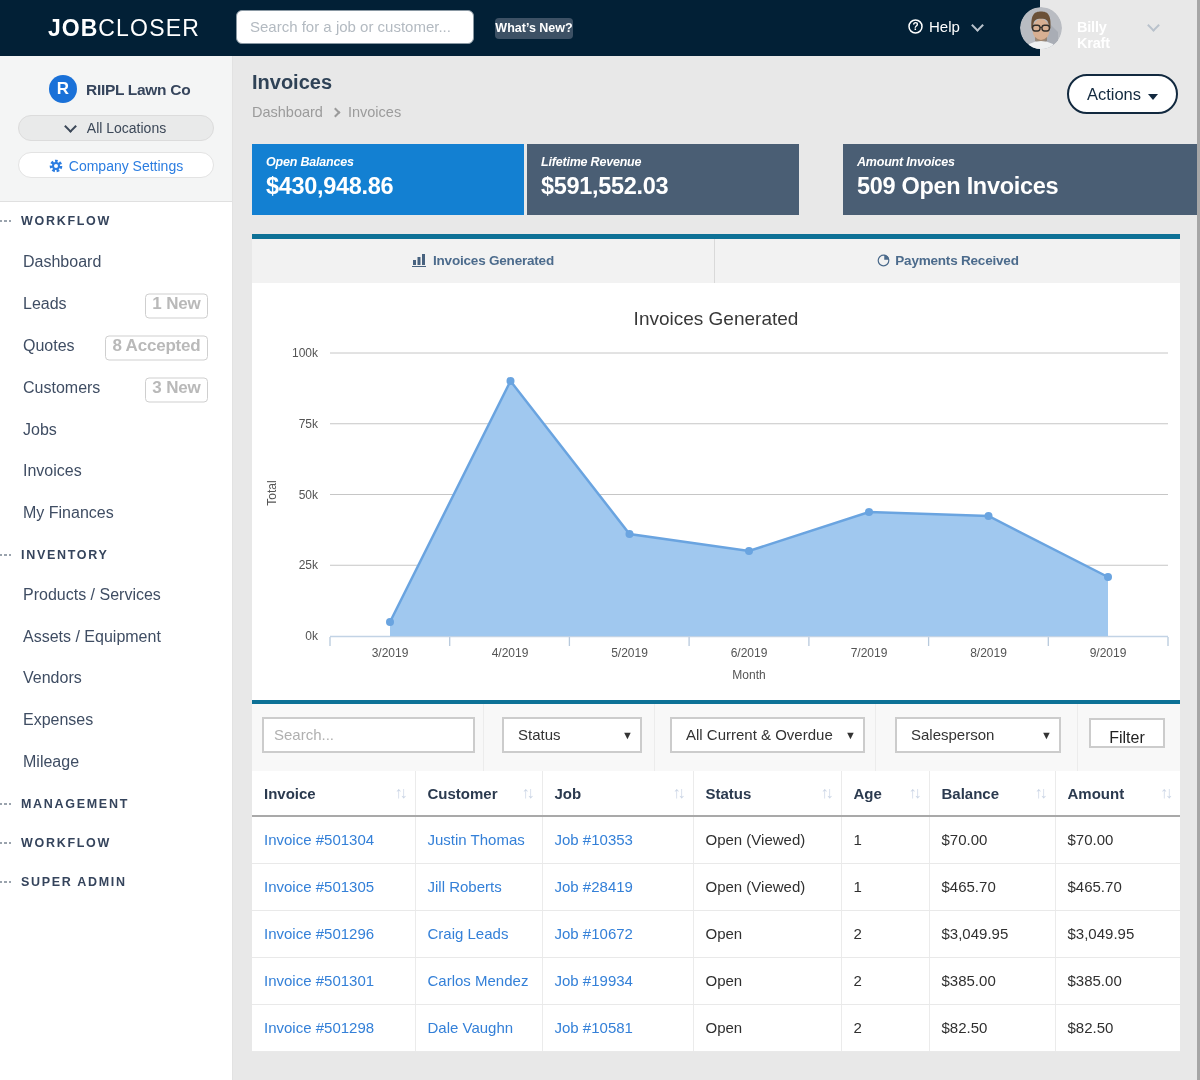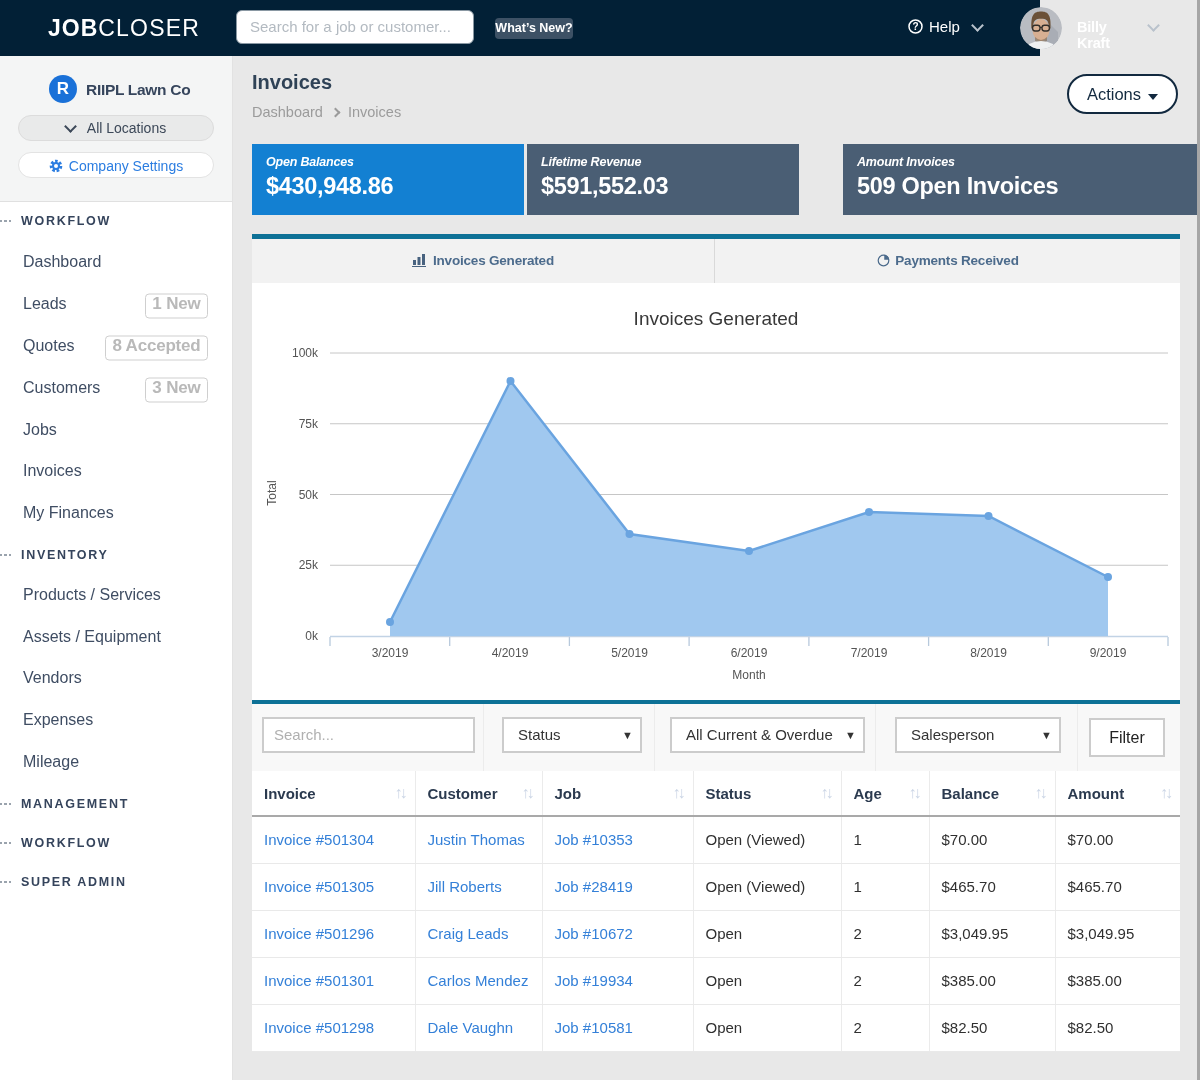--- a/index.html
+++ b/index.html
@@ -63,21 +63,21 @@
 
 #teal2 { left:18px; top:644px; width:928px; height:4px; background:#0d7196; }
 
 
 #fbar { left:18px; top:648px; width:928px; height:67px; background:#f8f8f8; }
 .fdiv { position:absolute; top:0; width:1px; height:67px; background:#ececec; }
 .fctl { position:absolute; top:13px; height:36px; background:#fff; border:2px solid #ccc; font-size:15px; color:#333; }
 #fsearch { left:10px; width:213px; color:#b0b0b0; line-height:32px; padding-left:10px; }
 .fsel { line-height:32px; padding-left:14px; }
 .fsel .sc { position:absolute; right:7px; top:0; font-size:11px; color:#333; }
-#fbtn { left:837px; top:14px; width:76px; height:39px; line-height:35px; text-align:center; font-size:16px; color:#222; }
+#fbtn { left:837px; top:14px; width:76px; height:30px; line-height:35px; text-align:center; font-size:16px; color:#222; }
 
 
 #tbl { position:absolute; left:18px; top:715px; width:928px; border-collapse:collapse; table-layout:fixed; background:#fff; }
 #tbl th { height:45px; text-align:left; font-size:15px; color:#2b3a4f; padding-left:12px; border-bottom:2px solid #a9a9a9; border-right:1px solid #ebebeb; position:relative; background:#fff; }
 #tbl td { height:47.1px; font-size:15px; color:#303030; padding-left:12px; border-bottom:1px solid #e9e9e9; border-right:1px solid #ebebeb; background:#fff; }
 #tbl th:last-child, #tbl td:last-child { border-right:none; }
 #tbl .lnk { color:#3480d8; }
 .sort { position:absolute; right:10px; top:13px; font-size:16px; color:#ccd6e6; letter-spacing:-3px; font-weight:400; }
 
 

